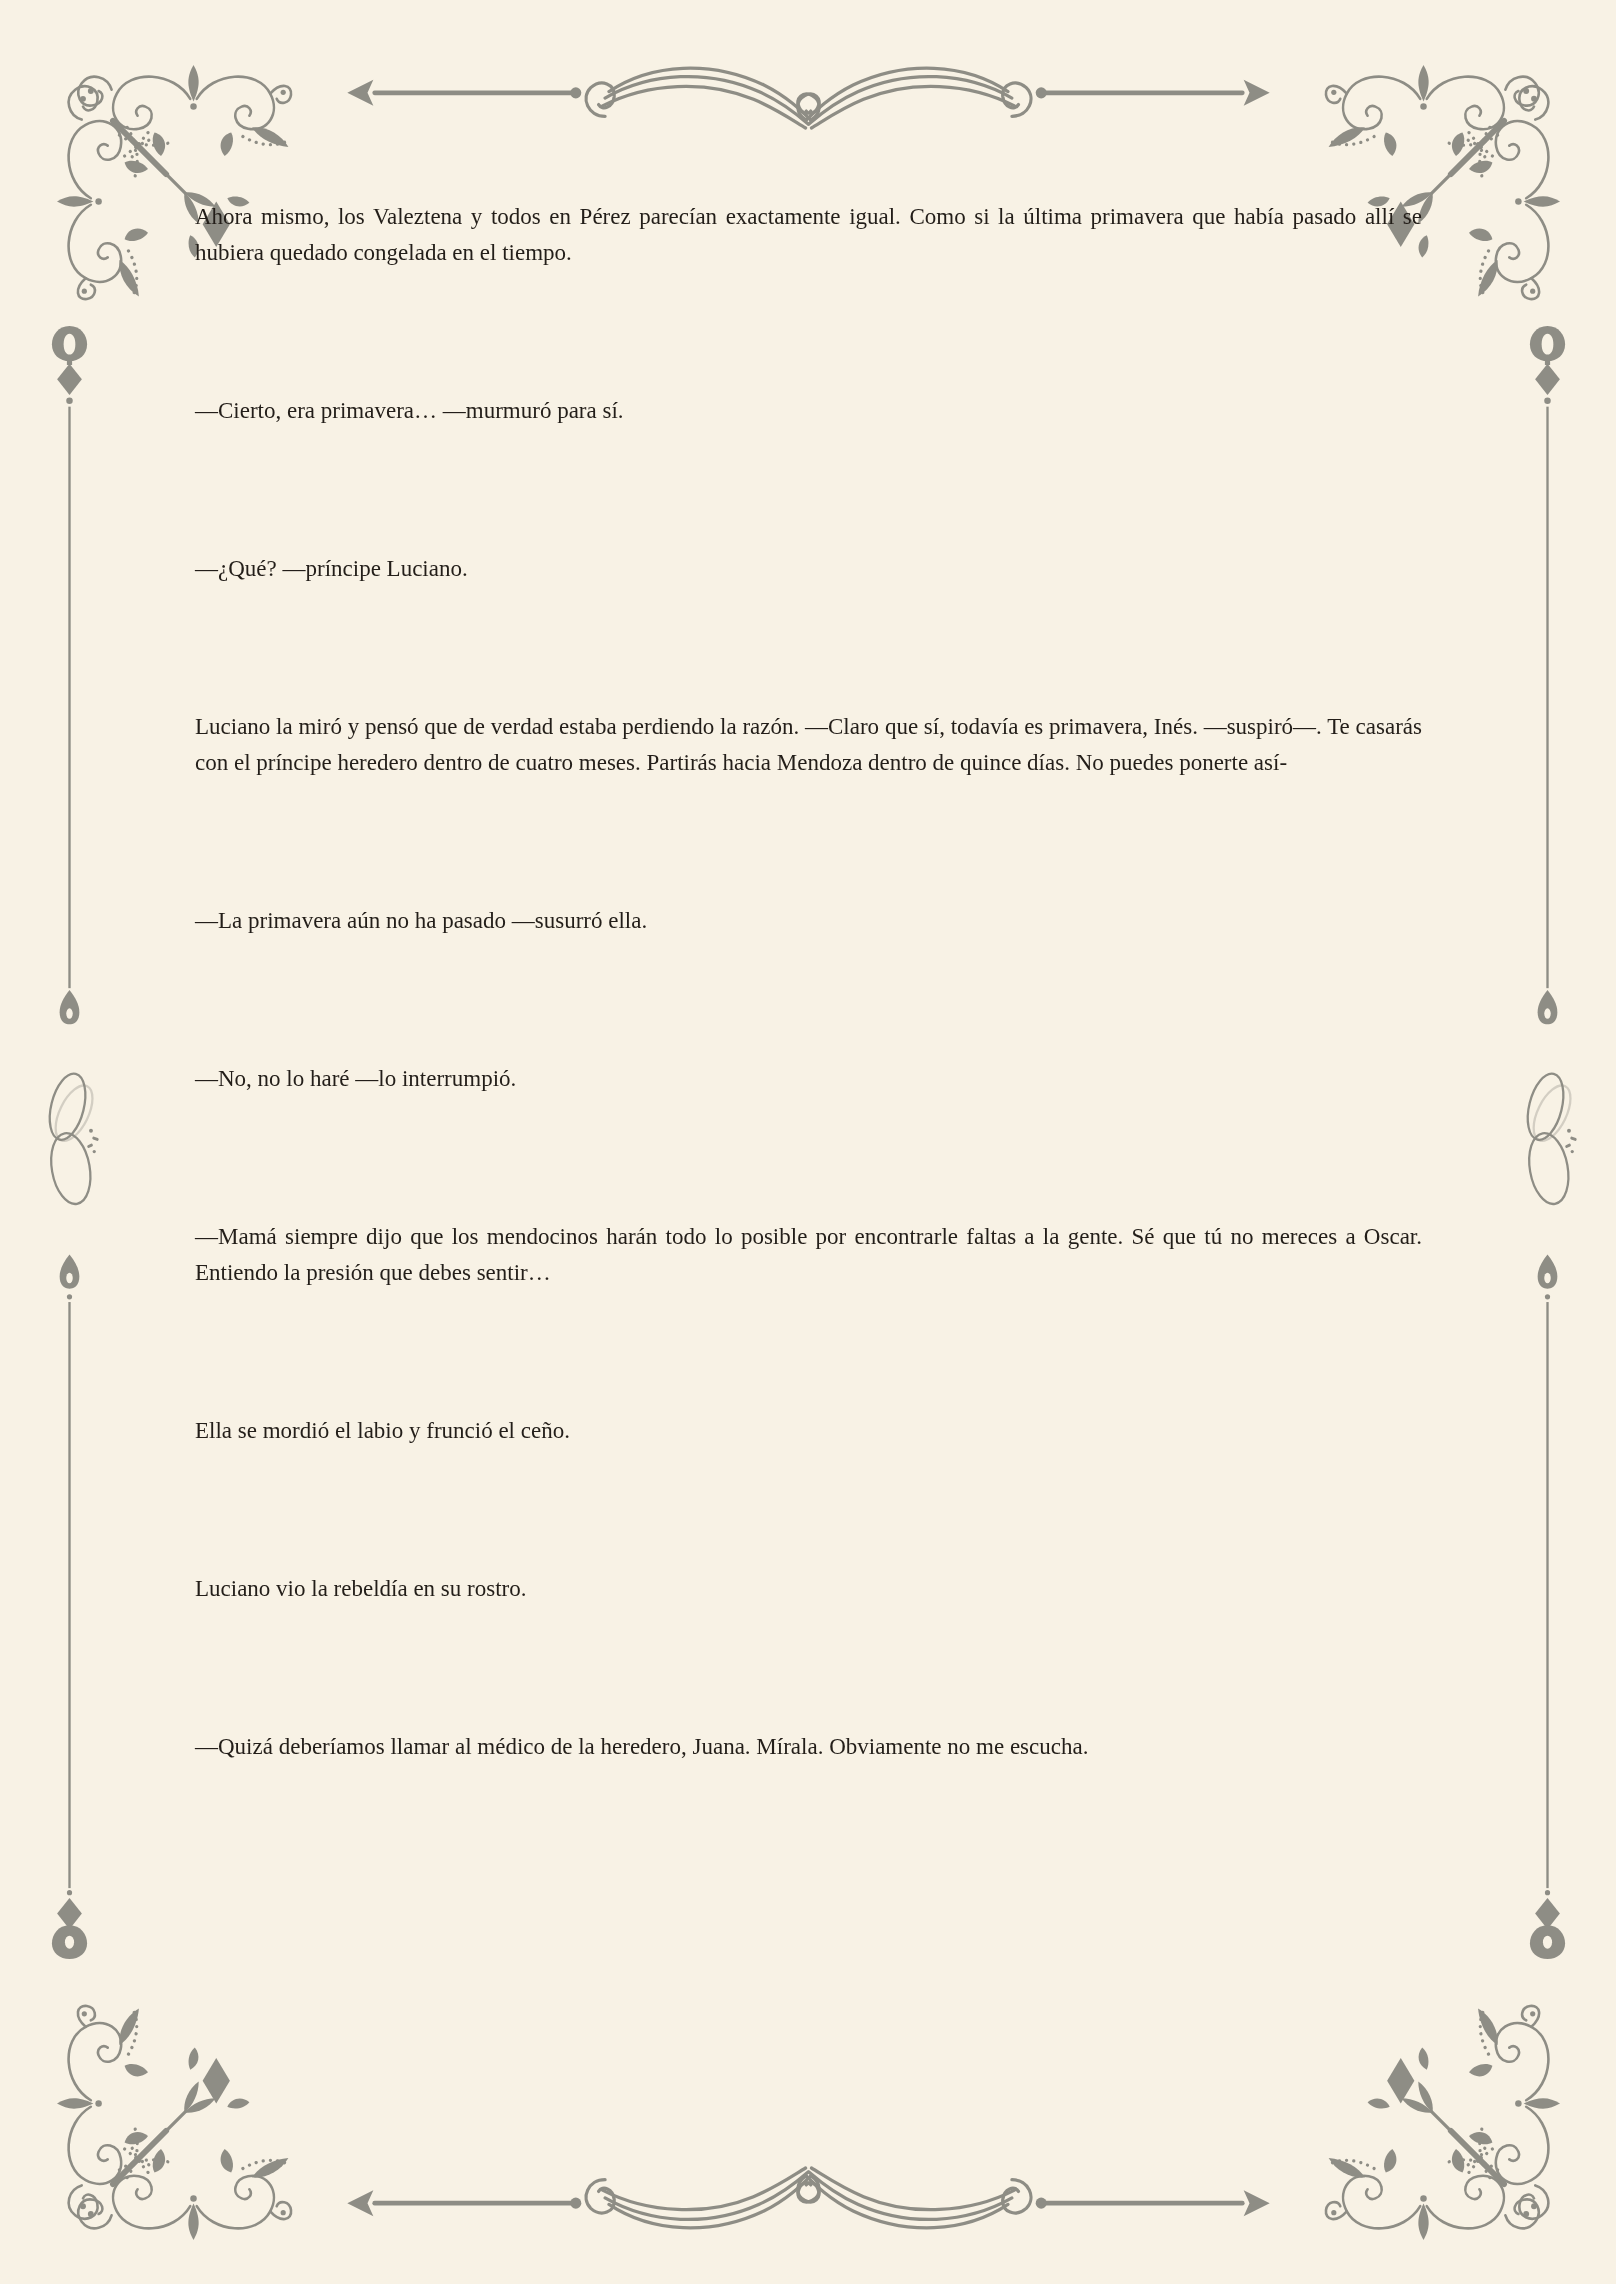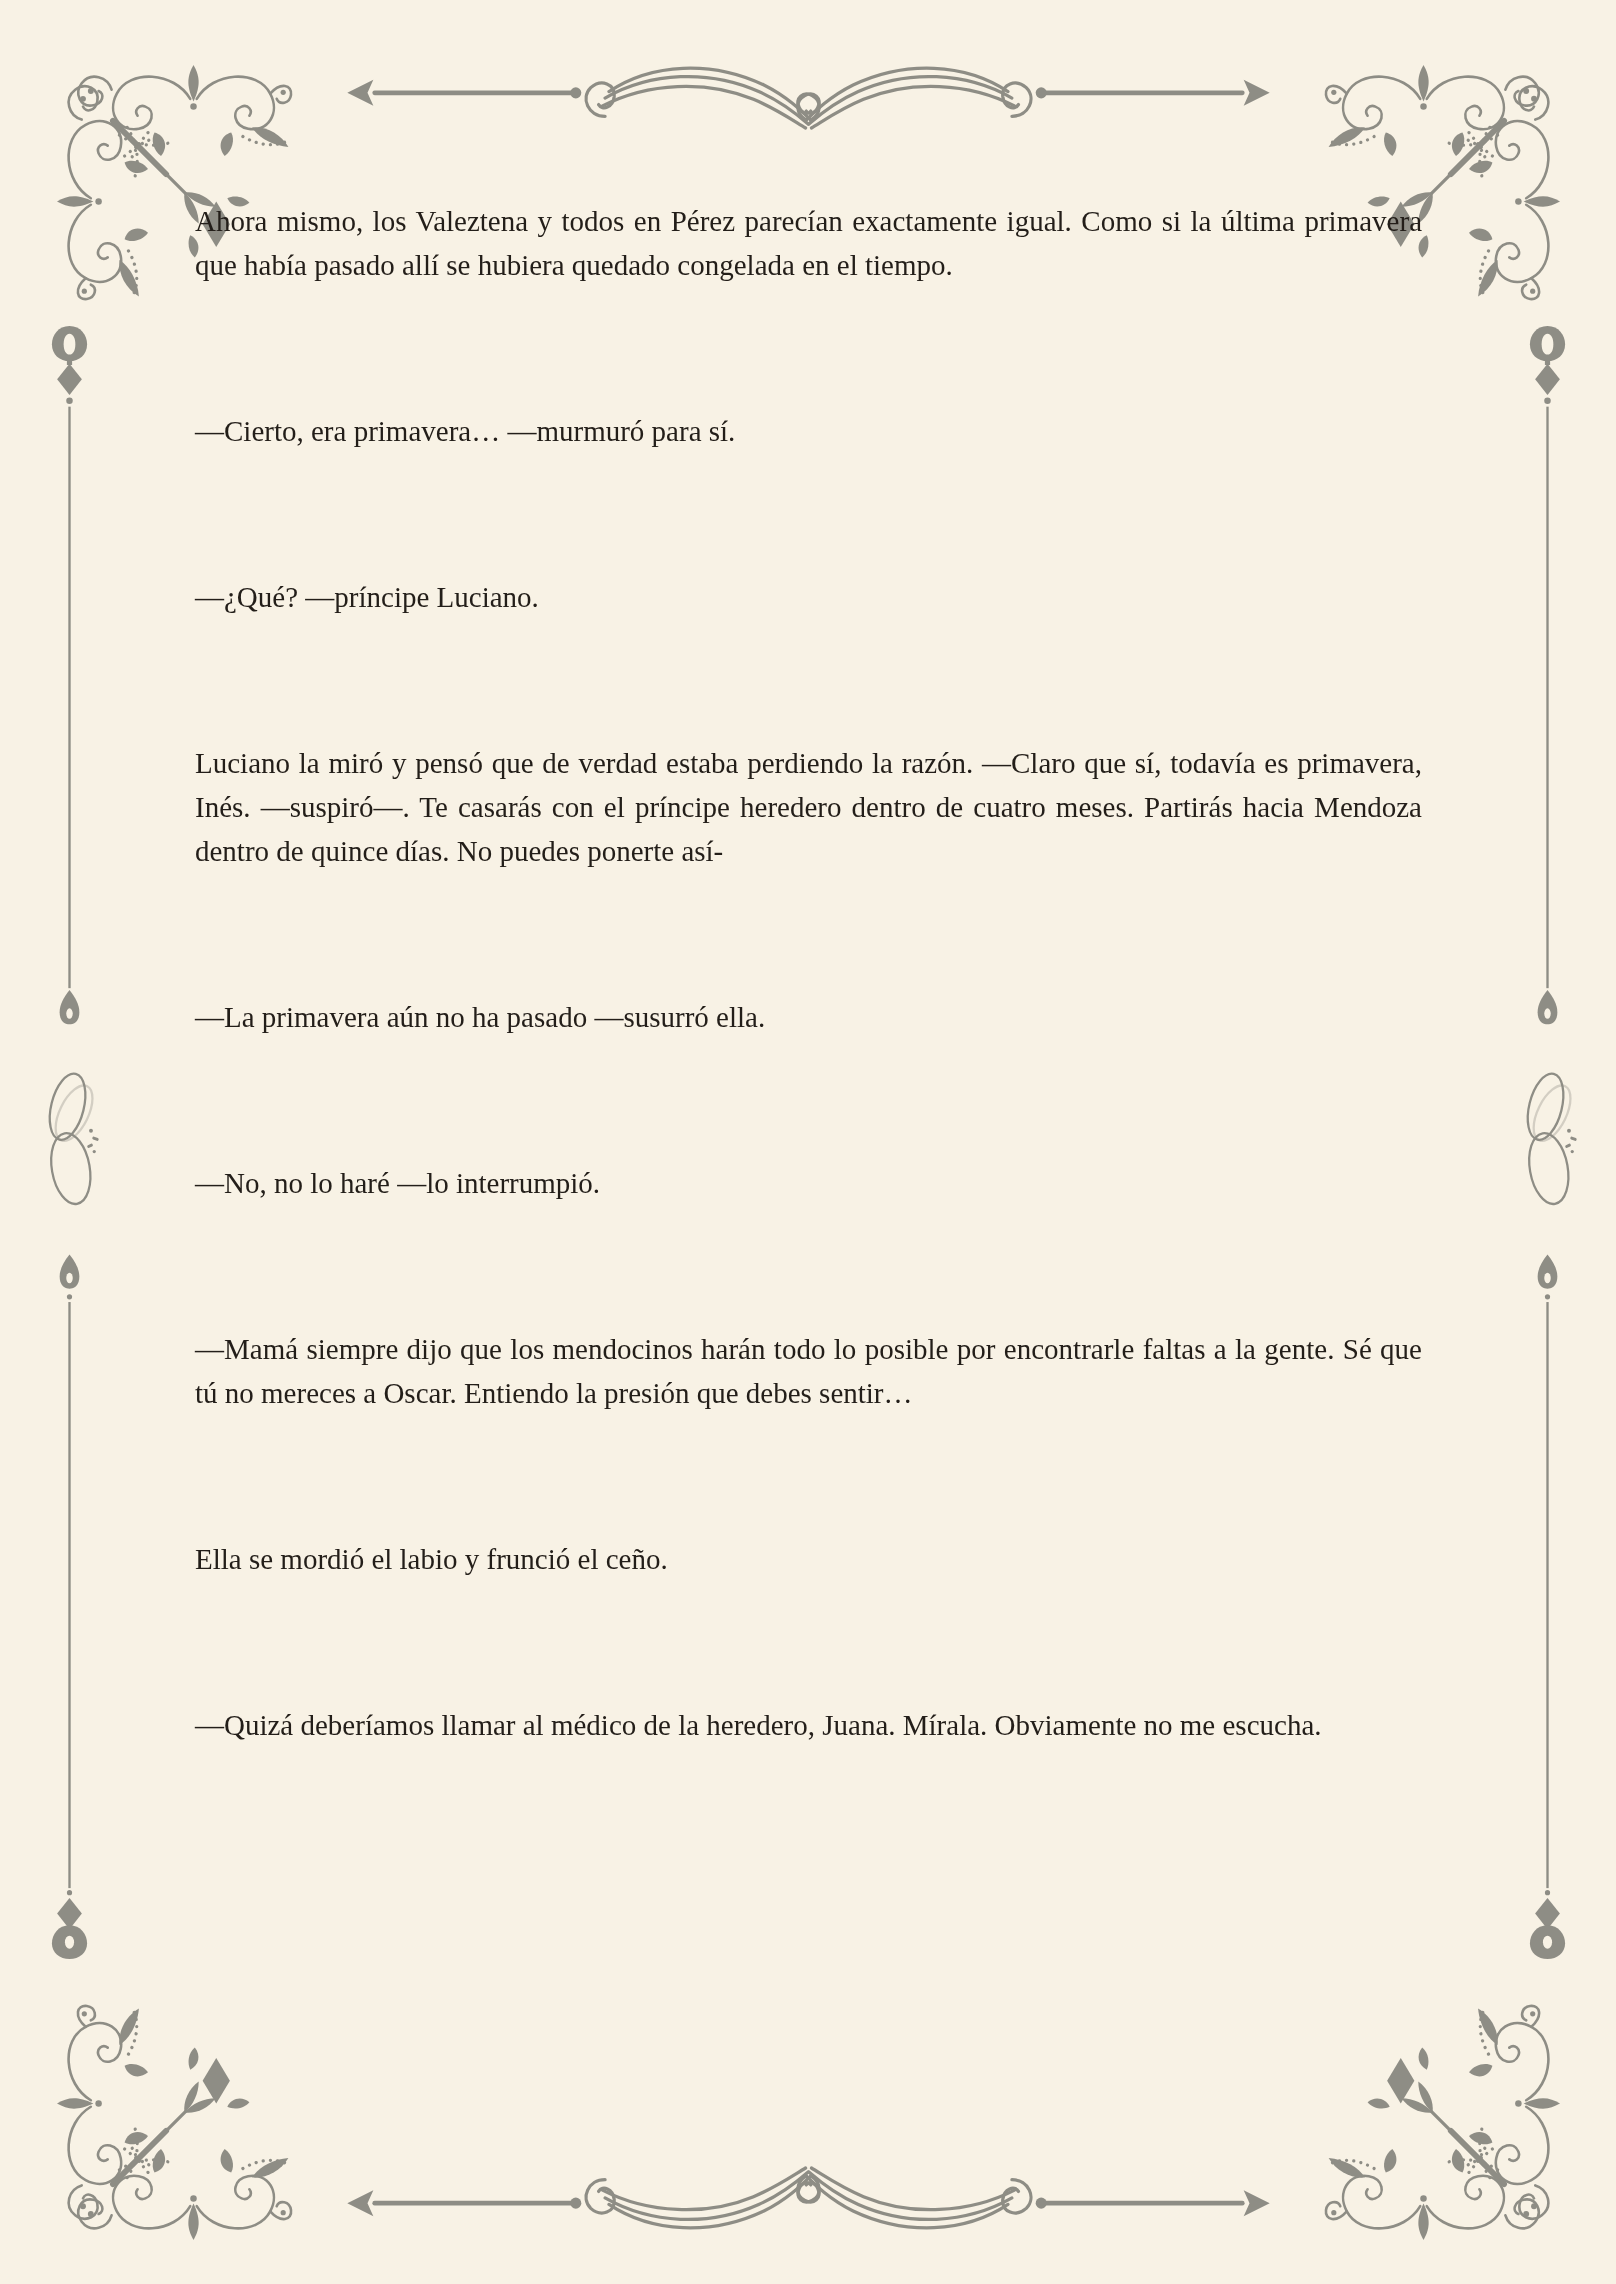--- a/index.html
+++ b/index.html
@@ -36,21 +36,21 @@
   .rail{width:59px;height:1641px;top:322px;}
   .rail.left{left:40px;}
   .rail.right{right:40px;}
 
   main{
     position:absolute;left:195px;right:195px;top:199px;
     color:var(--text);
   }
   main p{
     margin:0 0 122px 0;
-    font-size:29px;line-height:44px;
+    font-size:23px;line-height:36px;
     text-align:justify;
   }
   main p:last-child{margin-bottom:0;}
 </style>
 </head>
 <body>
 
 <svg width="0" height="0" style="position:absolute" aria-hidden="true">
   <defs>
     <g id="corner-ornament">
@@ -173,15 +173,16 @@
 
 <main>
   <p>Ahora mismo, los Valeztena y todos en Pérez parecían exactamente igual. Como si la última primavera que había pasado allí se hubiera quedado congelada en el tiempo.</p>
   <p>—Cierto, era primavera… —murmuró para sí.</p>
   <p>—¿Qué? —príncipe Luciano.</p>
   <p>Luciano la miró y pensó que de verdad estaba perdiendo la razón. —Claro que sí, todavía es primavera, Inés. —suspiró—. Te casarás con el príncipe heredero dentro de cuatro meses. Partirás hacia Mendoza dentro de quince días. No puedes ponerte así-</p>
   <p>—La primavera aún no ha pasado —susurró ella.</p>
   <p>—No, no lo haré —lo interrumpió.</p>
   <p>—Mamá siempre dijo que los mendocinos harán todo lo posible por encontrarle faltas a la gente. Sé que tú no mereces a Oscar. Entiendo la presión que debes sentir…</p>
   <p>Ella se mordió el labio y frunció el ceño.</p>
+  <p>Luciano vio la rebeldía en su rostro.</p>
   <p>—Quizá deberíamos llamar al médico de la heredero, Juana. Mírala. Obviamente no me escucha.</p>
 </main>
 
 
 </body></html>

